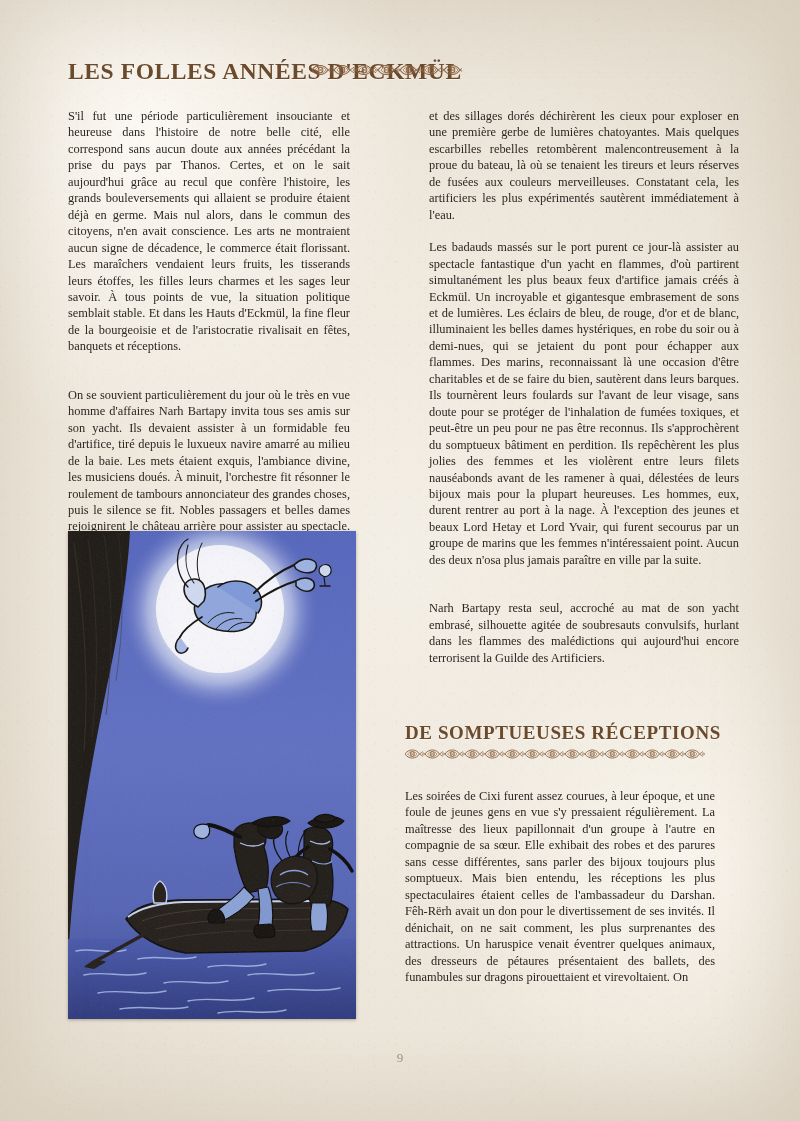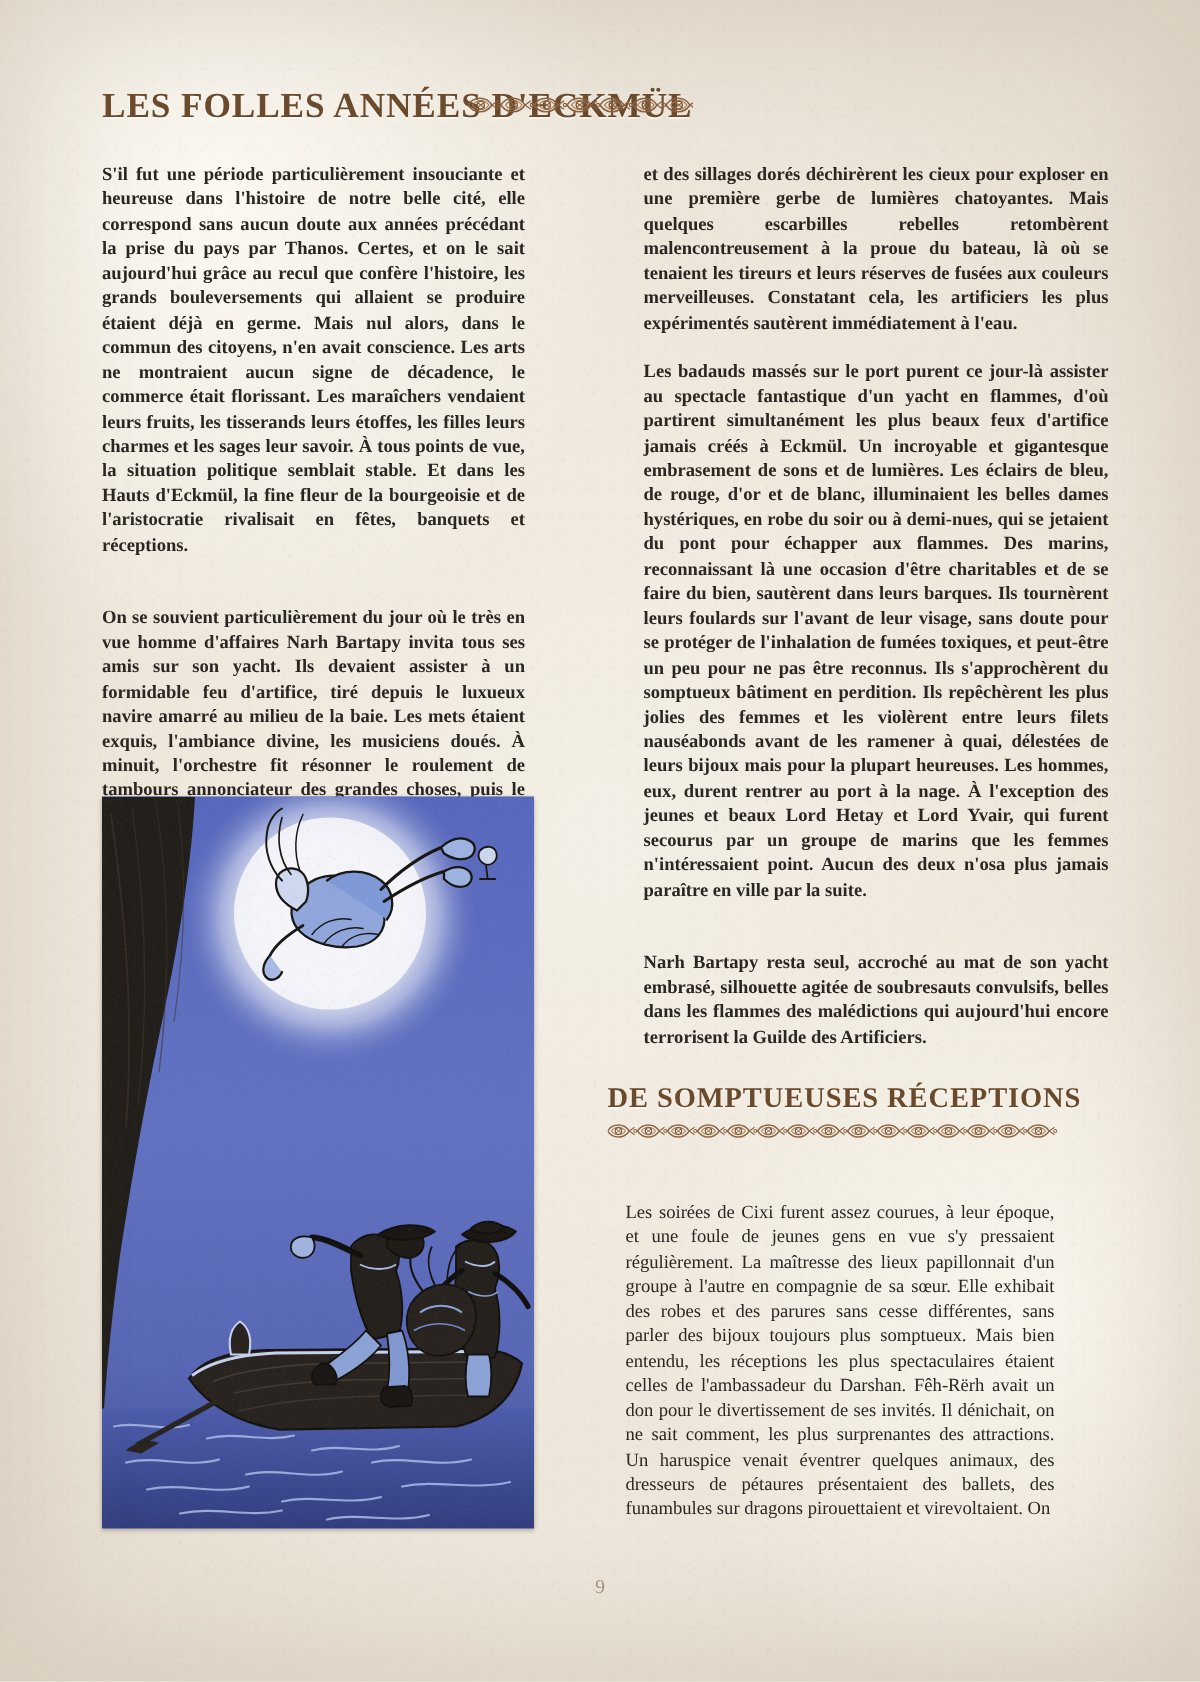--- a/index.html
+++ b/index.html
@@ -97,42 +97,41 @@
   
   .col {
     position: absolute;
     font-family: "Liberation Serif", serif;
     font-size: 12.4px;
     line-height: 16.45px;
     color: #2b2622;
     text-align: justify;
     -webkit-hyphens: none;
     hyphens: none;
-    font-weight: bold;
   }
   .col-left  { left: 68px;  top: 108px; width: 282px; }
   .col-right { left: 429px; top: 108px; width: 310px; }
   .col p {
     margin: 0 0 16px 0;
     text-align: justify;
   }
   .col p:last-child { margin-bottom: 0; margin-top: 32px; }
 
   .body-2 {
     position: absolute;
     left: 405px;
     top: 788px;
     width: 310px;
     font-family: "Liberation Serif", serif;
     font-size: 12.4px;
     line-height: 16.45px;
     color: #2b2622;
     text-align: justify;
   }
-  .body-2 p { margin: 12px; }
+  .body-2 p { margin: 0; }
 
   
   .illus {
     position: absolute;
     left: 68px;
     top: 531px;
     width: 288px;
     height: 488px;
     background: #5b69bd;
     box-shadow: 0 1px 3px rgba(60,45,25,0.35);
@@ -184,21 +183,21 @@
   </div>
 
   <div class="col col-left">
     <p>S'il fut une période particulièrement insouciante et heureuse dans l'histoire de notre belle cité, elle correspond sans aucun doute aux années précédant la prise du pays par Thanos. Certes, et on le sait aujourd'hui grâce au recul que confère l'histoire, les grands bouleversements qui allaient se produire étaient déjà en germe. Mais nul alors, dans le commun des citoyens, n'en avait conscience. Les arts ne montraient aucun signe de décadence, le commerce était florissant. Les maraîchers vendaient leurs fruits, les tisserands leurs étoffes, les filles leurs charmes et les sages leur savoir. À tous points de vue, la situation politique semblait stable. Et dans les Hauts d'Eckmül, la fine fleur de la bourgeoisie et de l'aristocratie rivalisait en fêtes, banquets et réceptions.</p>
     <p>On se souvient particulièrement du jour où le très en vue homme d'affaires Narh Bartapy invita tous ses amis sur son yacht. Ils devaient assister à un formidable feu d'artifice, tiré depuis le luxueux navire amarré au milieu de la baie. Les mets étaient exquis, l'ambiance divine, les musiciens doués. À minuit, l'orchestre fit résonner le roulement de tambours annonciateur des grandes choses, puis le silence se fit. Nobles passagers et belles dames rejoignirent le château arrière pour assister au spectacle. Les premiers feux furent allumés,</p>
   </div>
 
   <div class="col col-right">
     <p>et des sillages dorés déchirèrent les cieux pour exploser en une première gerbe de lumières chatoyantes. Mais quelques escarbilles rebelles retombèrent malencontreusement à la proue du bateau, là où se tenaient les tireurs et leurs réserves de fusées aux couleurs merveilleuses. Constatant cela, les artificiers les plus expérimentés sautèrent immédiatement à l'eau.</p>
     <p>Les badauds massés sur le port purent ce jour-là assister au spectacle fantastique d'un yacht en flammes, d'où partirent simultanément les plus beaux feux d'artifice jamais créés à Eckmül. Un incroyable et gigantesque embrasement de sons et de lumières. Les éclairs de bleu, de rouge, d'or et de blanc, illuminaient les belles dames hystériques, en robe du soir ou à demi-nues, qui se jetaient du pont pour échapper aux flammes. Des marins, reconnaissant là une occasion d'être charitables et de se faire du bien, sautèrent dans leurs barques. Ils tournèrent leurs foulards sur l'avant de leur visage, sans doute pour se protéger de l'inhalation de fumées toxiques, et peut-être un peu pour ne pas être reconnus. Ils s'approchèrent du somptueux bâtiment en perdition. Ils repêchèrent les plus jolies des femmes et les violèrent entre leurs filets nauséabonds avant de les ramener à quai, délestées de leurs bijoux mais pour la plupart heureuses. Les hommes, eux, durent rentrer au port à la nage. À l'exception des jeunes et beaux Lord Hetay et Lord Yvair, qui furent secourus par un groupe de marins que les femmes n'intéressaient point. Aucun des deux n'osa plus jamais paraître en ville par la suite.</p>
-    <p>Narh Bartapy resta seul, accroché au mat de son yacht embrasé, silhouette agitée de soubresauts convulsifs, belles dans les flammes des malédictions qui aujourd'hui encore terrorisent la Guilde des Artificiers.</p>
+    <p>Narh Bartapy resta seul, accroché au mat de son yacht embrasé, silhouette agitée de soubresauts convulsifs, hurlant dans les flammes des malédictions qui aujourd'hui encore terrorisent la Guilde des Artificiers.</p>
   </div>
 
   <div class="section-head head-2">
     <div class="head-title">DE SOMPTUEUSES RÉCEPTIONS</div>
     <div class="ornament orn-under">
       <svg class="orn-strip" viewBox="0 0 310 14" preserveAspectRatio="xMidYMid meet" aria-hidden="true">
         <defs>
           <g id="motif2">
             <path d="M0,7 C3.5,1.6 11,1.6 14.5,7 C11,12.4 3.5,12.4 0,7 Z" fill="none" stroke="#8a6240" stroke-width="0.95"></path>
             <path d="M2.6,7 C5.2,3.6 9.4,3.6 12,7 C9.4,10.4 5.2,10.4 2.6,7 Z" fill="none" stroke="#a3794f" stroke-width="0.7"></path>

